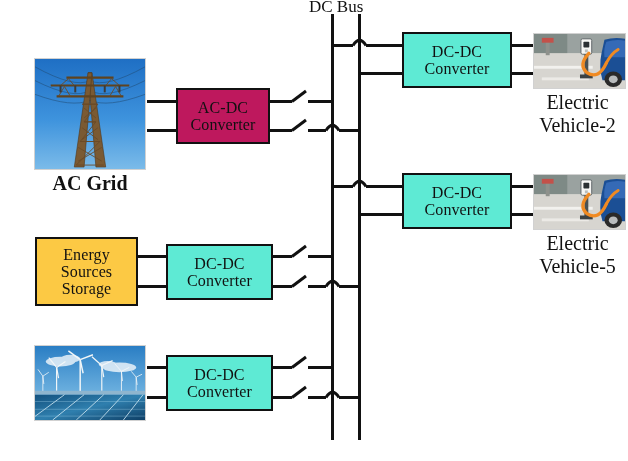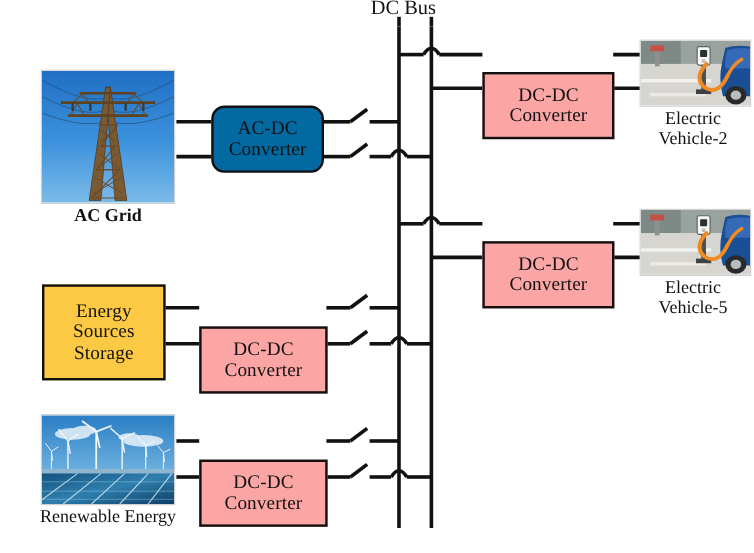--- a/index.html
+++ b/index.html
@@ -31,39 +31,39 @@
     flex-direction:column;
     align-items:center;
     justify-content:center;
     text-align:center;
     line-height:1.08;
     font-size:16px;
     letter-spacing:.1px;
     z-index:3;
   }
   .box span{display:block;white-space:nowrap;}
-  .box-acdc{background:#0369a1;border-radius:11px;}
-  .box-dcdc{background:#fca5a5;margin-top:28px;}
+  .box-acdc{background:#be185d;}
+  .box-dcdc{background:#5eead4;}
   .box-ess{background:#fcc944;}
 
   
   .pic{
     position:absolute;
     box-sizing:border-box;
     overflow:hidden;
     z-index:3;
     border:1px solid rgba(0,0,0,.18);
   }
   .pic svg{display:block;width:100%;height:100%;}
 
   
   .caption{
     position:absolute;
     text-align:center;
-    font-size:15px;
+    font-size:20px;
     line-height:1.14;
     color:#111;
     z-index:4;
     white-space:nowrap;
   }
   .caption span{display:block;}
 
   
   .bus-label{
     position:absolute;
@@ -212,21 +212,21 @@
   </div>
   <div class="caption" style="left:22px; top:172px; width:136px;font-weight:bold;">
     <span>AC Grid</span>
   </div>
 
   <div class="box box-acdc" style="left:176px; top:88px; width:94px; height:56px;">
     <span>AC-DC</span>
     <span>Converter</span>
   </div>
 
-  <div class="box box-ess" style="left:35px; top:237px; width:103px; height:80px; font-size:16px;">
+  <div class="box box-ess" style="left:35px; top:237px; width:103px; height:69px; font-size:16px;">
     <span>Energy</span>
     <span>Sources</span>
     <span>Storage</span>
   </div>
 
   <div class="box box-dcdc" style="left:166px; top:244px; width:107px; height:56px;">
     <span>DC-DC</span>
     <span>Converter</span>
   </div>
 
@@ -303,21 +303,20 @@
         <line x1="90" y1="76" x2="110" y2="50"></line>
       </g>
       <g stroke="#9fd0e8" stroke-width="0.6" opacity="0.6">
         <line x1="0" y1="57" x2="112" y2="57"></line>
         <line x1="0" y1="65" x2="112" y2="65"></line>
         <line x1="0" y1="72" x2="112" y2="72"></line>
       </g>
     </svg>
   </div>
   <div class="caption" style="left:0px; top:423px; width:180px;">
-    <span>Renewable Energy</span>
   </div>
 
   <div class="box box-dcdc" style="left:166px; top:355px; width:107px; height:56px;">
     <span>DC-DC</span>
     <span>Converter</span>
   </div>
 
   <div class="box box-dcdc" style="left:402px; top:32px; width:110px; height:56px;">
     <span>DC-DC</span>
     <span>Converter</span>

